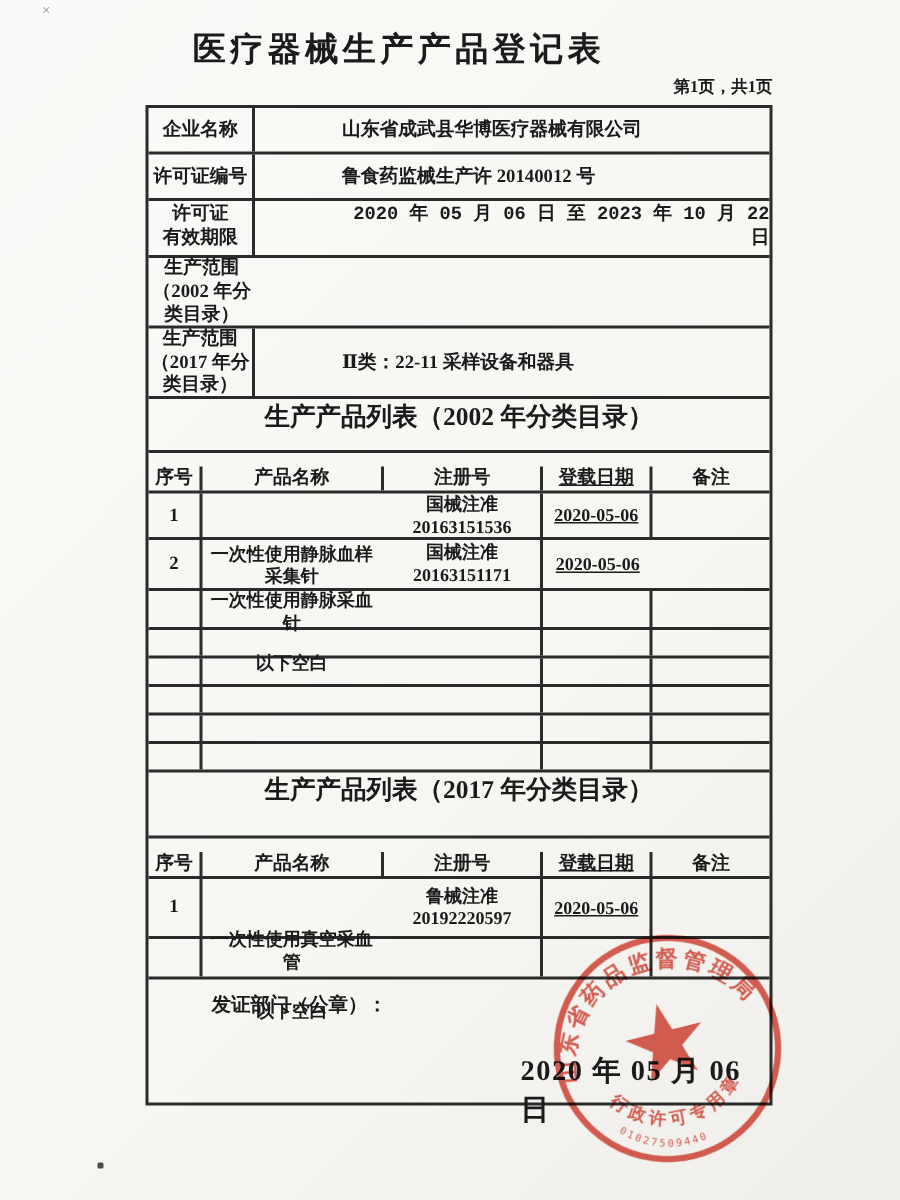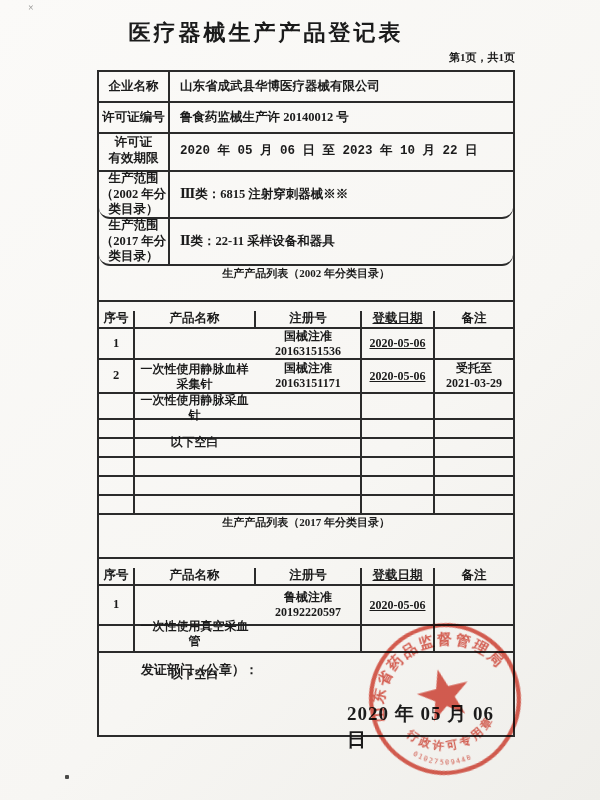--- a/index.html
+++ b/index.html
@@ -32,26 +32,26 @@
     background:transparent;
     font-weight:bold;
   }
   .tbl > .row{border-bottom:2px solid var(--line);box-sizing:border-box;display:flex;align-items:stretch;}
   .tbl > .row:last-child{border-bottom:none;}
   .c{box-sizing:border-box;border-right:2px solid var(--line);display:flex;align-items:center;justify-content:center;
      font-size:12.5px;text-align:center;white-space:pre-line;line-height:1.25;}
   .c:last-child{border-right:none;}
   
   .info-label{width:71px;flex:0 0 71px;}
-  .info-value{flex:1;justify-content:flex-start;text-align:right;padding-left:10px;}
-  .h31{height:29px;} .h38{height:36px;} .h47{height:45px;border-radius:11px;}
+  .info-value{flex:1;justify-content:flex-start;text-align:right;padding-left:10px;margin-left:48px;}
+  .h31{height:29px;} .h38{height:36px;} .h47{height:45px;}
   .row.h31{height:31px;} .row.h38{height:38px;font-family:Liberation Mono, monospace;} .row.h47{height:47px;}
   
   .section-row{height:36px;display:flex;align-items:center;justify-content:center;
-    font-size:11px;font-weight:bold;}
+    font-size:17px;font-weight:bold;}
   .section-row.tall{height:44px;}
   
   .col-no{width:36px;flex:0 0 36px;}
   .col-name{width:121px;flex:0 0 121px;padding:0 4px;margin-top:48px;}
   .col-reg{width:106px;flex:0 0 106px;}
   .col-date{width:73px;flex:0 0 73px;text-decoration:underline;}
   .col-note{flex:1;}
   .row.ph{height:27px;align-items:flex-end;}
   .row.p31{height:31px;} .row.p34{height:34px;} .row.p26{height:26px;}
   .row.pe{height:19px;}
@@ -95,21 +95,20 @@
     </div>
     <div class="row h38">
       <div class="c info-label">许可证
 有效期限</div>
       <div class="c info-value">2020 年 05 月 06 日  至 2023 年 10 月 22 日</div>
     </div>
     <div class="row h47">
       <div class="c info-label">生产范围
 （2002 年分
 类目录）</div>
-      <div class="c info-value">Ⅲ类：6815 注射穿刺器械※※</div>
     </div>
     <div class="row h47">
       <div class="c info-label">生产范围
 （2017 年分
 类目录）</div>
       <div class="c info-value">Ⅱ类：22-11 采样设备和器具</div>
     </div>
 
     <div class="row section-row">生产产品列表（2002 年分类目录）</div>
 
@@ -128,22 +127,20 @@
 20163151536</div>
       <div class="c col-date cell-small">2020-05-06</div>
       <div class="c col-note cell-small"></div>
     </div>
     <div class="row p34">
       <div class="c col-no">2</div>
       <div class="c col-name cell-small">一次性使用静脉采血针</div>
       <div class="c col-reg cell-small">国械注准
 20163151171</div>
       <div class="c col-date cell-small">2020-05-06</div>
-      <div class="c col-note cell-small">受托至
-2021-03-29</div>
     </div>
     <div class="row p26">
       <div class="c col-no"></div>
       <div class="c col-name cell-small">以下空白</div>
       <div class="c col-reg"></div>
       <div class="c col-date"></div>
       <div class="c col-note"></div>
     </div>
 
     <div class="row pe">

